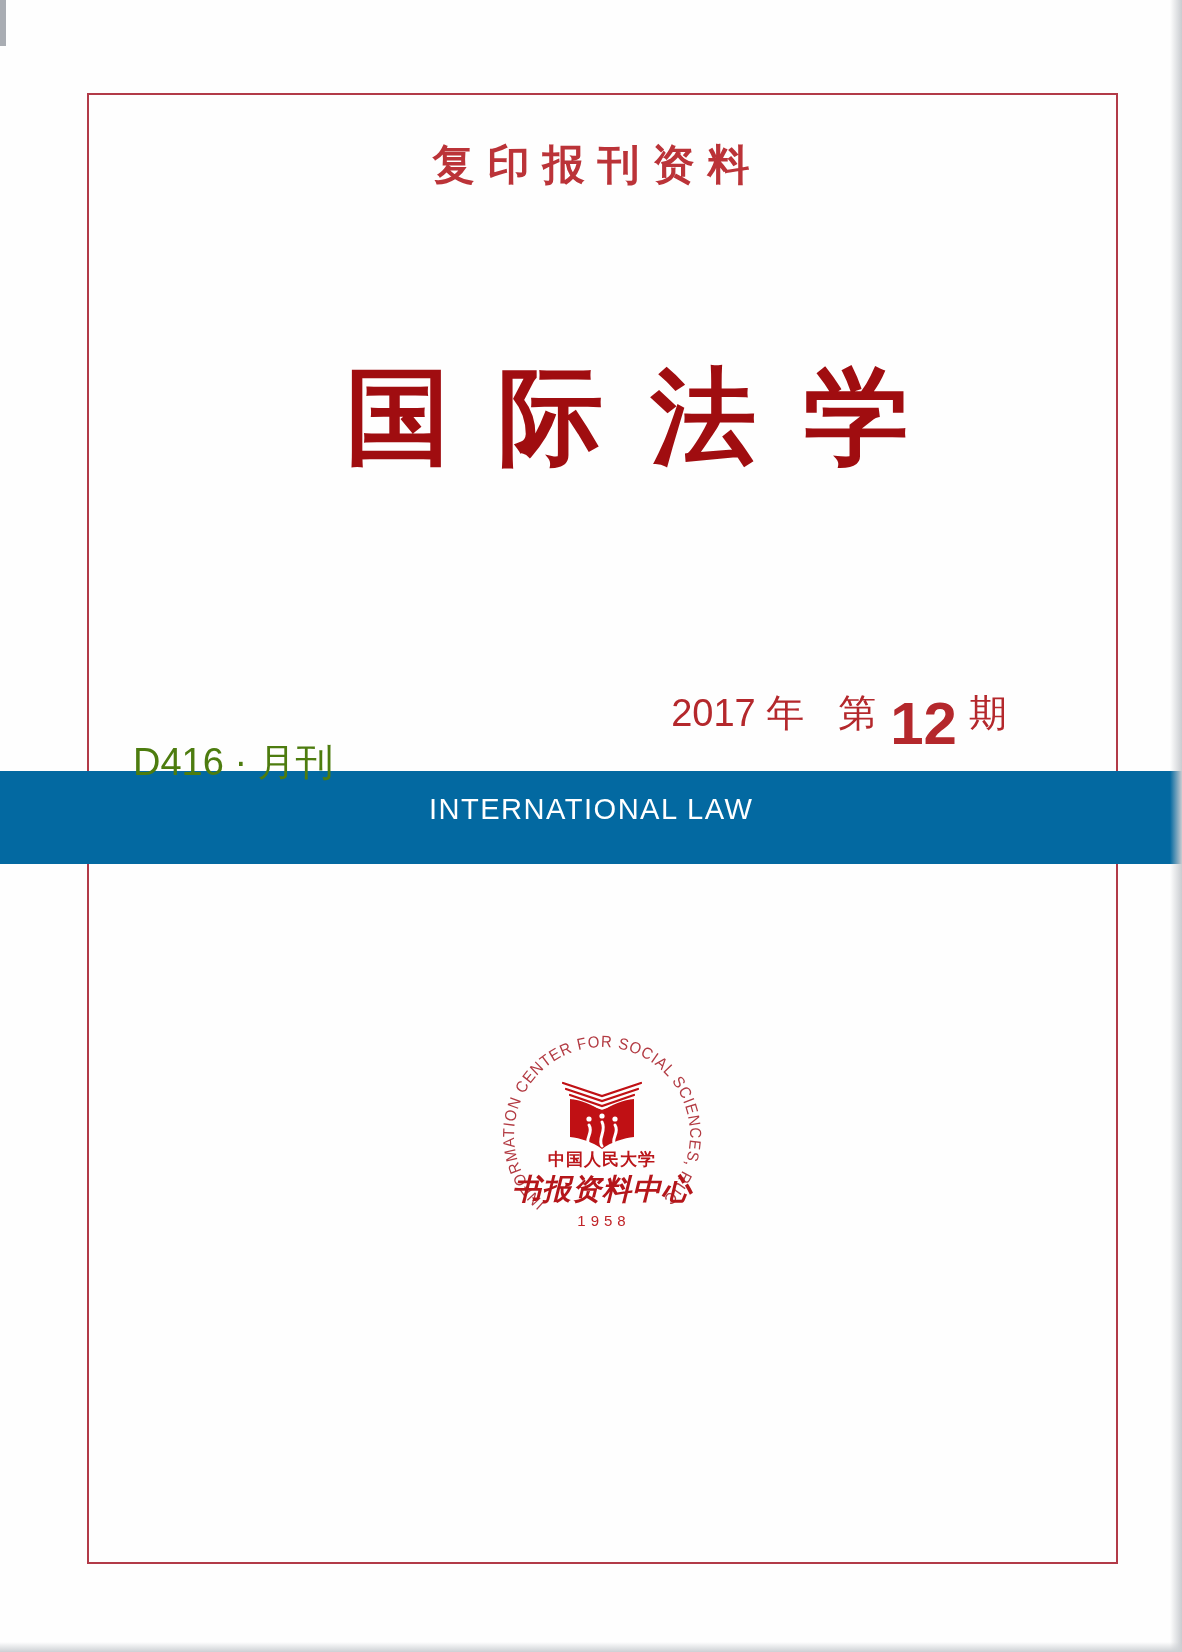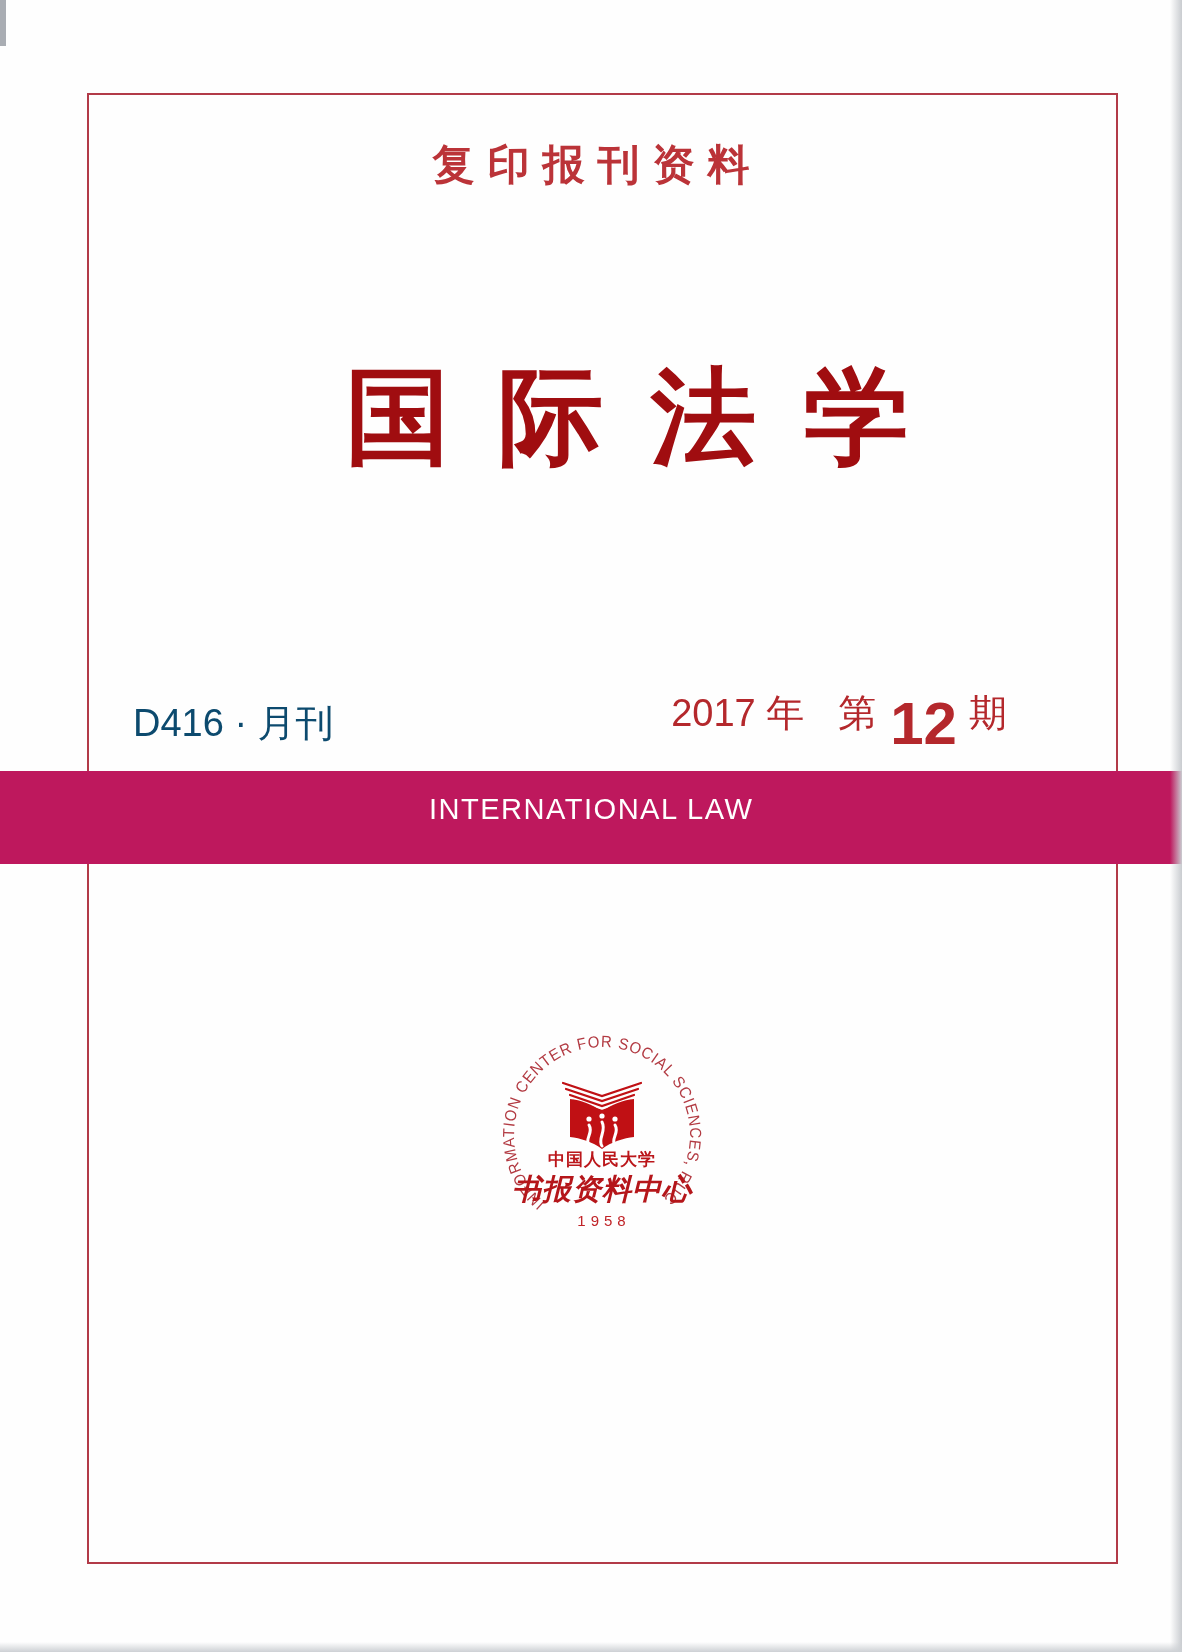--- a/index.html
+++ b/index.html
@@ -15,35 +15,35 @@
     position:absolute;left:0;top:144px;width:1182px;text-align:center;
     font-size:42px;font-weight:bold;color:#bb3338;
     letter-spacing:13px;text-indent:13px;line-height:1;z-index:3;
   }
   .main-title{
     position:absolute;left:0;top:362px;width:1182px;text-align:center;
     font-size:105px;font-weight:900;color:#a00d10;
     letter-spacing:48px;text-indent:48px;line-height:1.05;z-index:3;margin-left:36px;
   }
   .meta-left{
-    position:absolute;left:133px;top:704px;
-    font-size:38px;color:#0c4a6e;line-height:1;z-index:3;
+    position:absolute;left:133px;top:743px;
+    font-size:38px;color:#4d7c0f;line-height:1;z-index:3;
   }
   .meta-right{
     position:absolute;right:175px;top:694px;
     display:inline-flex;align-items:flex-start;color:#b4282c;
     line-height:1;z-index:3;white-space:nowrap;
   }
   .meta-right .yr{font-size:38px;margin-right:34px;}
   .meta-right .pre{font-size:38px;margin-right:14px;}
   .meta-right .num{font-size:60px;font-weight:700;margin-right:12px;}
   .meta-right .suf{font-size:38px;}
   .banner{
     position:absolute;left:0;top:771px;width:1182px;height:93px;
-    background:#be185d;z-index:2;display:flex;align-items:center;justify-content:center;
+    background:#0369a1;z-index:2;display:flex;align-items:center;justify-content:center;
   }
   .banner-text{
     color:#ffffff;font-size:30px;letter-spacing:1.5px;line-height:1;
     transform:translateY(-9px) scaleX(0.97);
   }
   .logo{position:absolute;left:482px;top:1013px;width:240px;height:240px;z-index:3;}
   .edge-right{
     position:absolute;right:0;top:0;width:12px;height:1652px;z-index:5;
     background:linear-gradient(to right, rgba(201,204,208,0), #c9ccd0);
   }

